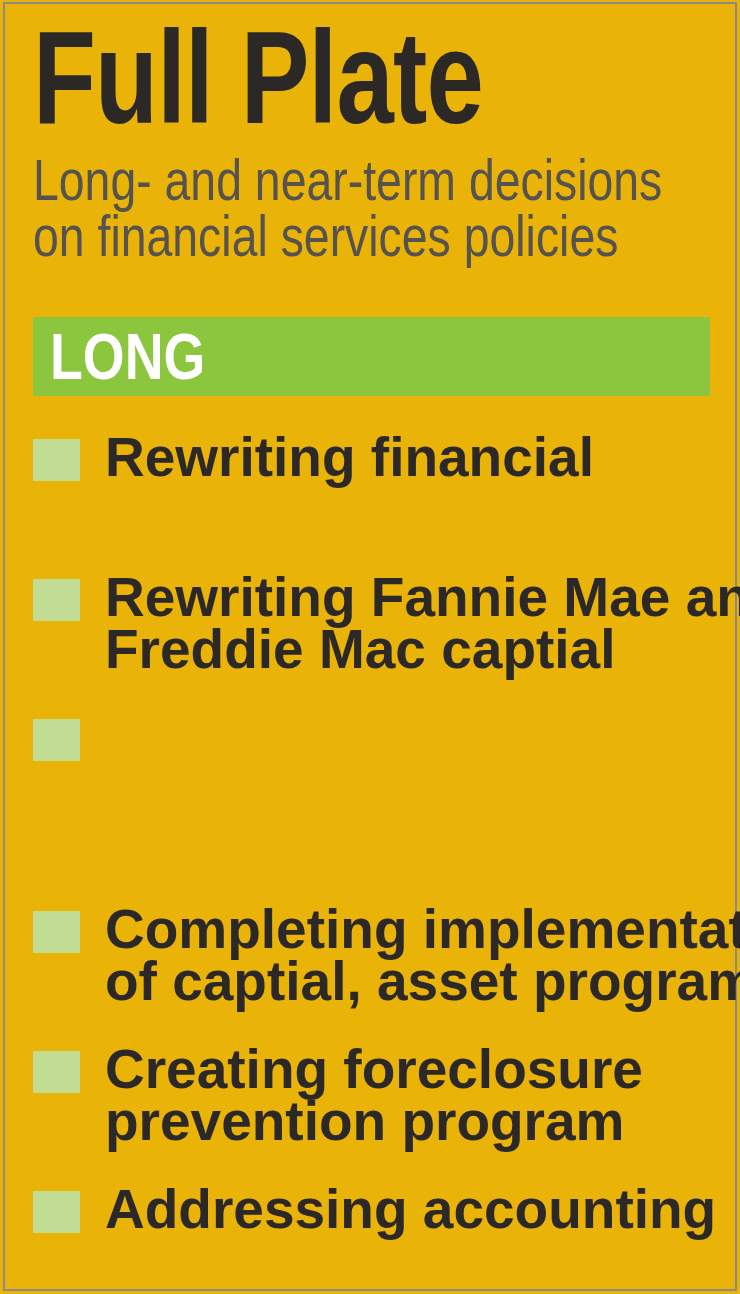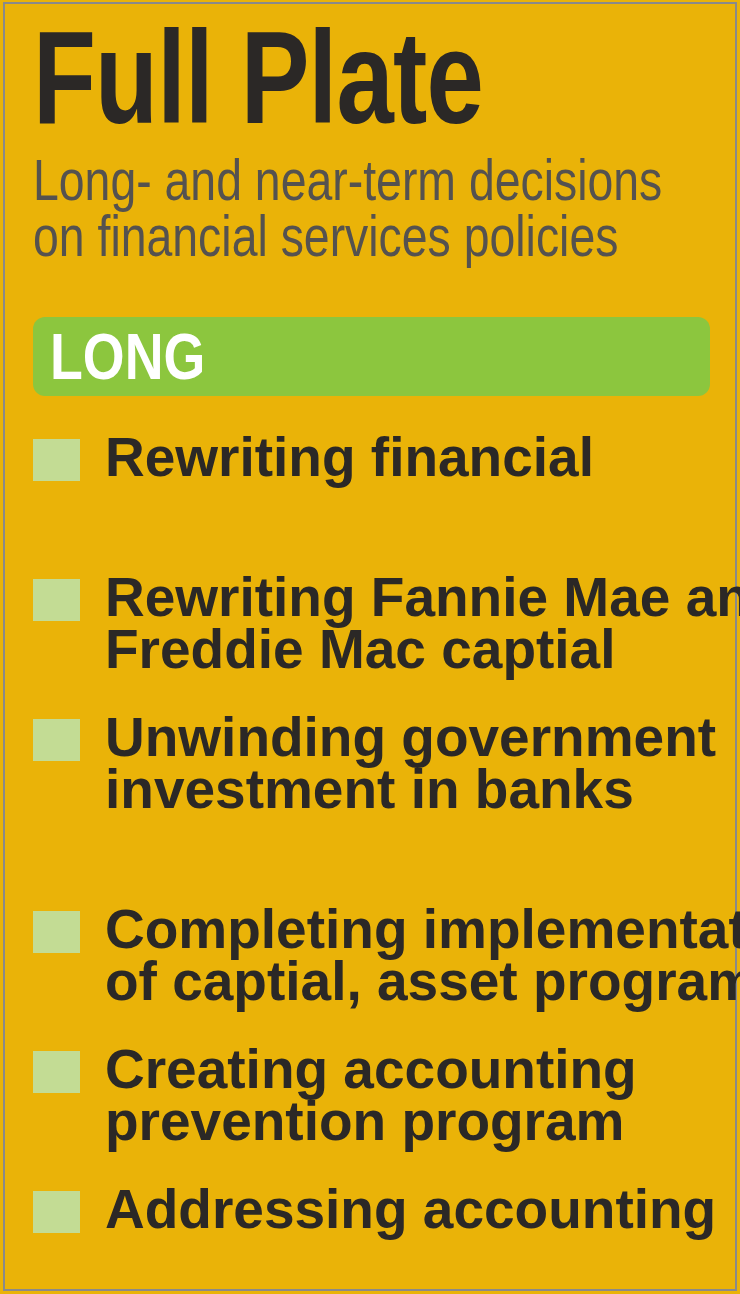--- a/index.html
+++ b/index.html
@@ -78,21 +78,20 @@
   }
   .section-long { padding-top: 53px; }
   .section-near { padding-top: 53px; }
 
   .section-bar {
     background: #8cc63e;
     height: 79px;
     width: 677px;
     box-sizing: border-box;
     position: relative;
-    border-radius: 12px;
   }
   .section-bar-label {
     position: absolute;
     left: 17px;
     top: 11px;
     font-family: "Liberation Sans Narrow", "Liberation Sans", sans-serif;
     font-weight: bold;
     font-size: 64px;
     line-height: 58px;
     color: #ffffff;
@@ -174,45 +173,41 @@
         <li class="bullet-item">
           <span class="bullet-square"></span>
           <span class="bullet-text">
             <span class="txt-line">Rewriting Fannie Mae and</span>
             <span class="txt-line">Freddie Mac captial</span>
           </span>
         </li>
 
         <li class="bullet-item">
           <span class="bullet-square"></span>
-          <span class="bullet-text">
-            <span class="txt-line">Unwinding government</span>
-            <span class="txt-line">investment in banks</span>
-          </span>
         </li>
 
       </ul>
     </div>
 
     <div class="section section-near">
 
       <ul class="bullet-list">
 
         <li class="bullet-item">
           <span class="bullet-square"></span>
           <span class="bullet-text">
             <span class="txt-line">Completing implementation</span>
             <span class="txt-line">of captial, asset programs</span>
           </span>
         </li>
 
         <li class="bullet-item">
           <span class="bullet-square"></span>
           <span class="bullet-text">
-            <span class="txt-line">Creating accounting</span>
+            <span class="txt-line">Creating foreclosure</span>
             <span class="txt-line">prevention program</span>
           </span>
         </li>
 
         <li class="bullet-item">
           <span class="bullet-square"></span>
           <span class="bullet-text">
             <span class="txt-line">Addressing accounting</span>
             
           </span>

